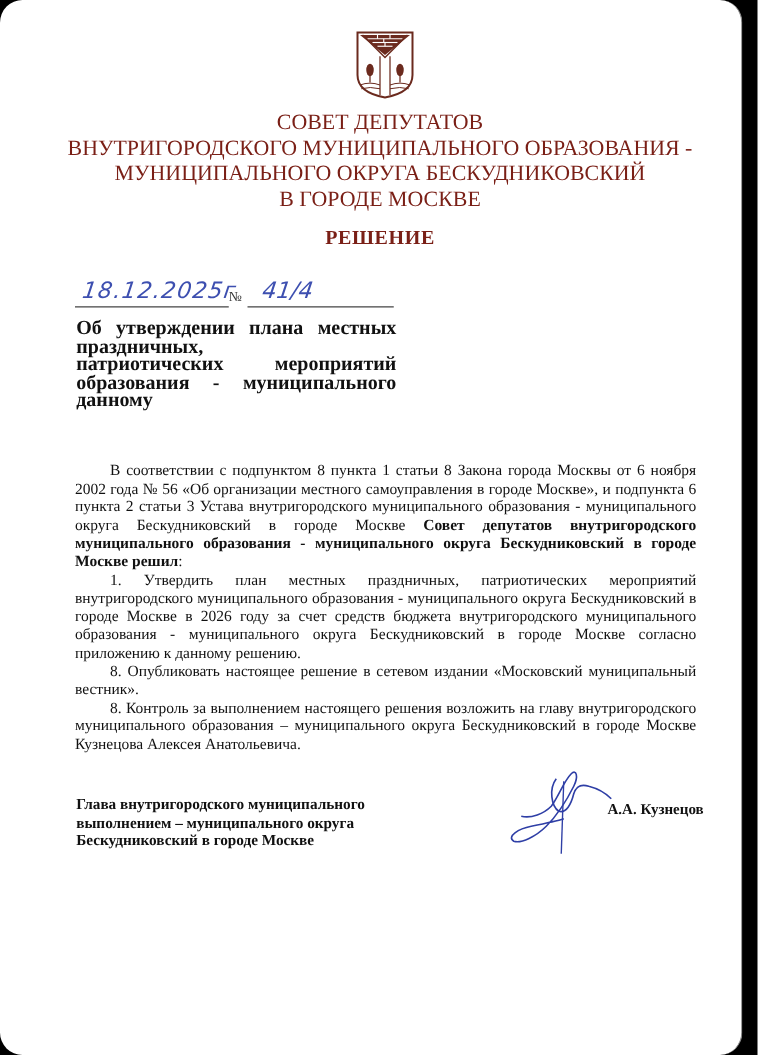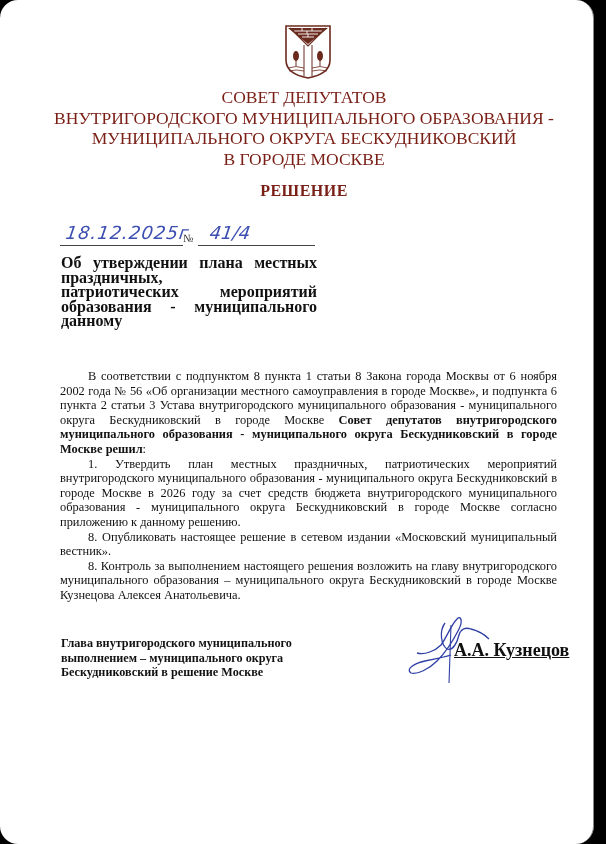--- a/index.html
+++ b/index.html
@@ -90,22 +90,22 @@
       font-weight: bold;
       font-size: 12.2px;
       line-height: 14.6px;
       margin-top: 16px;
     }
     .sig-block div { white-space: nowrap; }
     .signature {
       position: absolute; left: 395px; top: 605px; width: 110px; height: 80px;
     }
     .signer {
-      position: absolute; left: 454px; top: 640px;
-      font-weight: bold; font-size: 18px; white-space: nowrap; text-decoration: underline;
+      position: absolute; left: 486px; top: 640px;
+      font-weight: bold; font-size: 12px; white-space: nowrap;
     }
   </style>
 </head>
 <body>
 
 <div class="page">
 
   <svg class="emblem" viewBox="0 0 48 56">
     <path d="M2 2 H46 V36 Q46 50 24 54 Q2 50 2 36 Z" fill="#fff" stroke="#6b2a1e" stroke-width="1.6"></path>
     <path d="M4 4 L24 20 L44 4 Z" fill="#6b2a1e"></path>
@@ -155,21 +155,21 @@
   <div class="body">
     <p><span>В соответствии с подпунктом 8 пункта 1 статьи 8 Закона города Москвы от 6 ноября 2002 года № 56 «Об организации местного самоуправления в городе Москве», и подпункта 6 пункта 2 статьи 3 Устава внутригородского муниципального образования - муниципального округа Бескудниковский в городе Москве </span><b>Совет депутатов внутригородского муниципального образования - муниципального округа Бескудниковский в городе Москве решил</b><span>:</span></p>
     <p>1. Утвердить план местных праздничных, патриотических мероприятий внутригородского муниципального образования - муниципального округа Бескудниковский в городе Москве в 2026 году за счет средств бюджета внутригородского муниципального образования - муниципального округа Бескудниковский в городе Москве согласно приложению к данному решению.</p>
     <p>8. Опубликовать настоящее решение в сетевом издании «Московский муниципальный вестник».</p>
     <p>8. Контроль за выполнением настоящего решения возложить на главу внутригородского муниципального образования – муниципального округа Бескудниковский в городе Москве Кузнецова Алексея Анатольевича.</p>
   </div>
 
   <div class="sig-block">
     <div>Глава внутригородского муниципального</div>
     <div>выполнением – муниципального округа</div>
-    <div>Бескудниковский в решение Москве</div>
+    <div>Бескудниковский в городе Москве</div>
   </div>
 
   <svg class="signature" viewBox="0 0 110 80">
     <path d="M22 48 C30 50 40 46 46 40 C52 32 56 20 62 14 C66 10 68 16 64 24 C58 36 50 48 42 56 C34 64 22 70 16 68 C10 64 20 58 30 56 C40 54 50 52 56 50" fill="none" stroke="#2f3fa6" stroke-width="1.3"></path>
     <path d="M50 18 C44 26 46 40 52 44 C58 46 62 38 64 30 C66 24 70 22 76 24 C84 26 90 30 94 34" fill="none" stroke="#2f3fa6" stroke-width="1.3"></path>
     <path d="M56 20 L54 78" fill="none" stroke="#2f3fa6" stroke-width="1.1"></path>
   </svg>
 
   <div class="signer">А.А. Кузнецов</div>
 </div>

